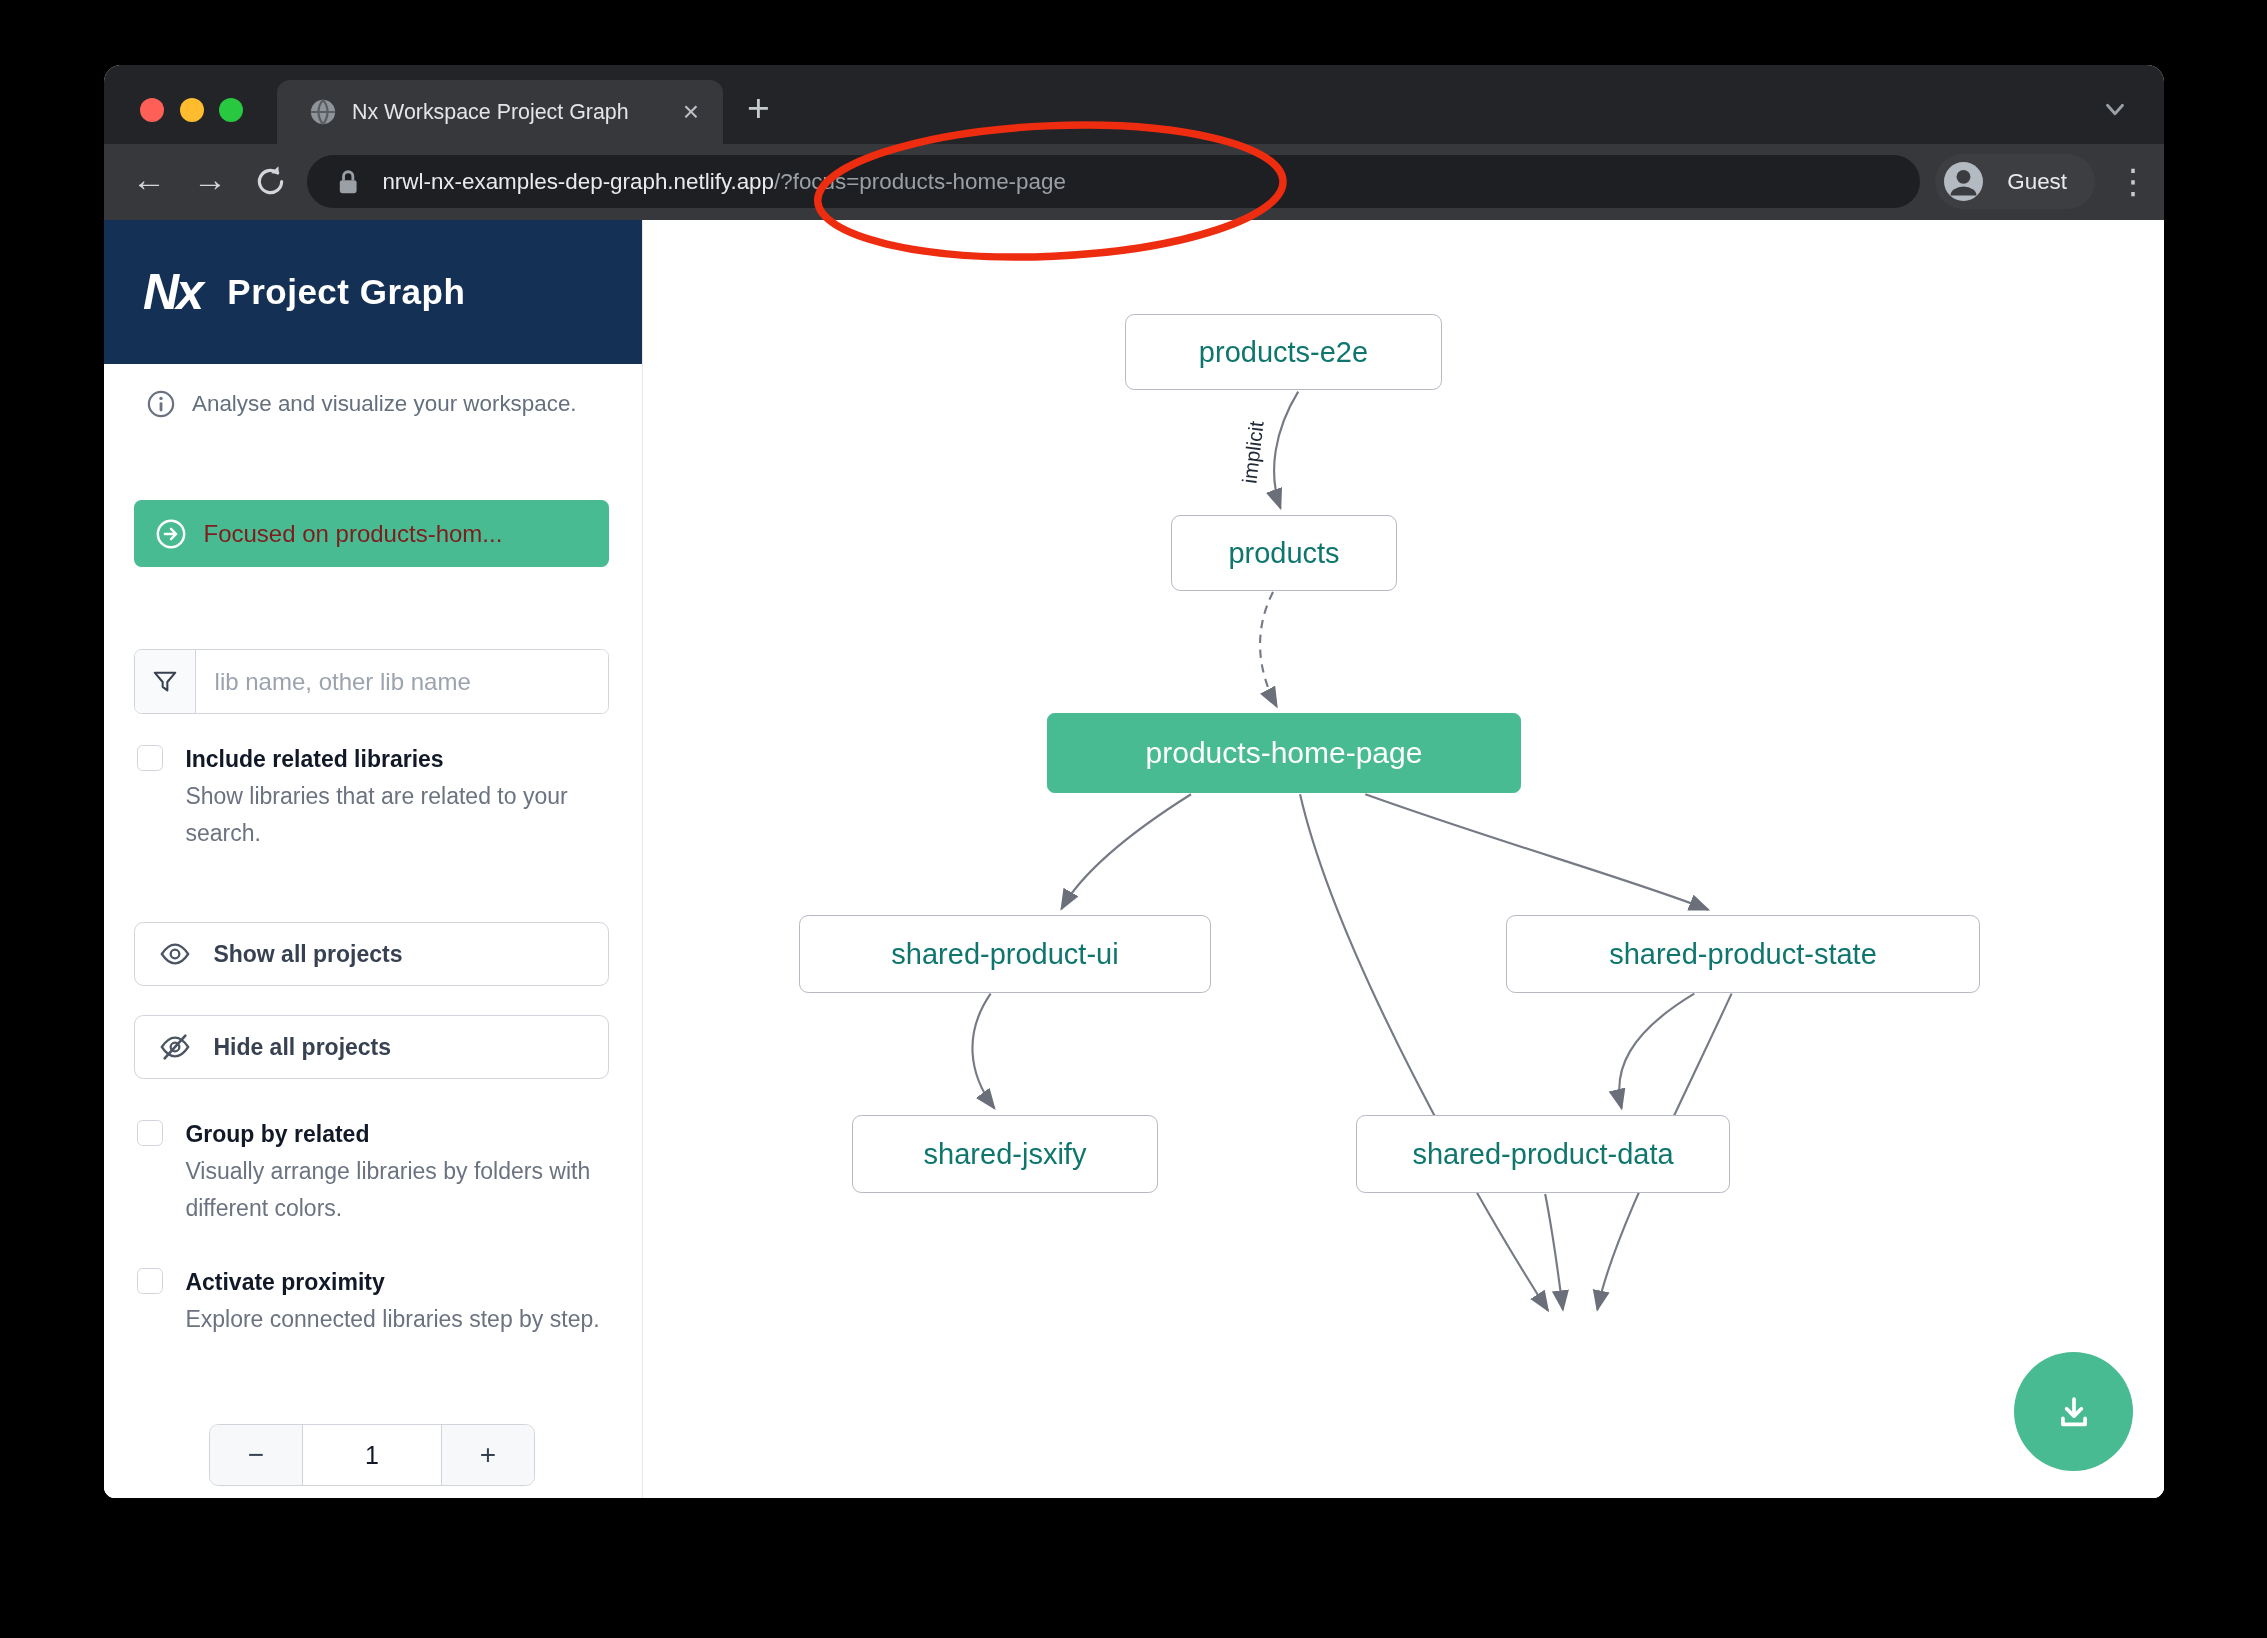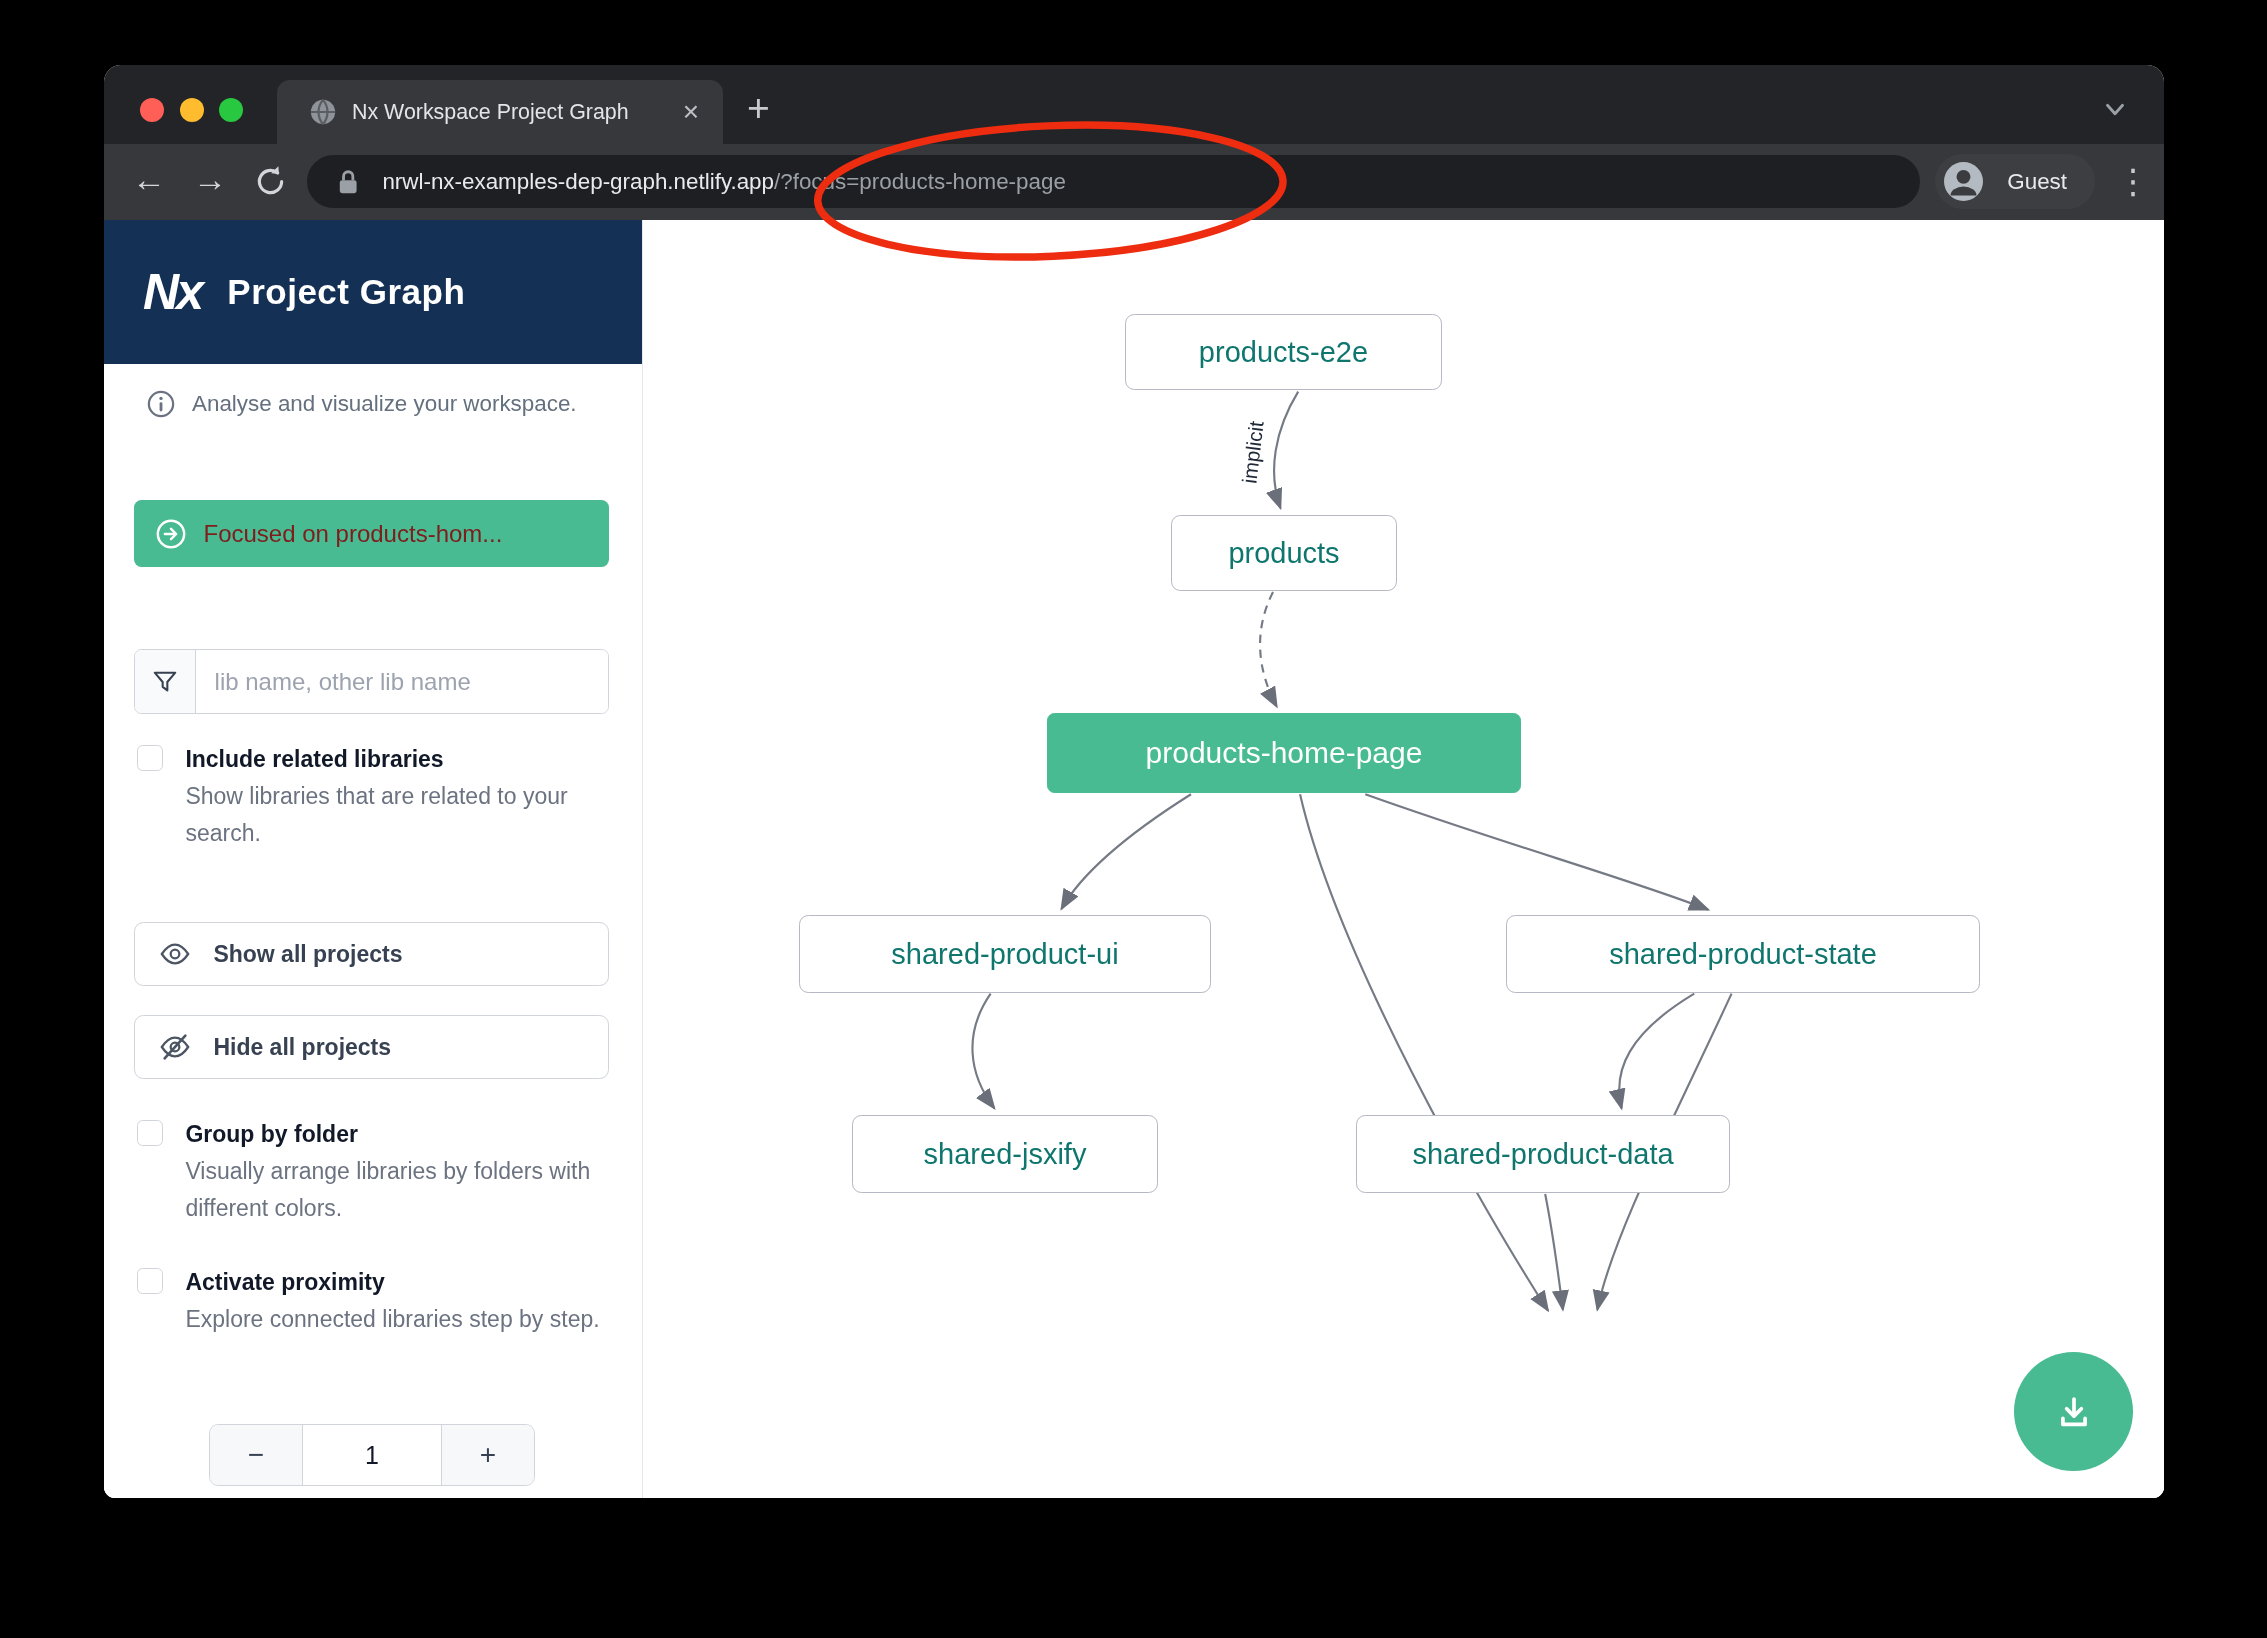--- a/index.html
+++ b/index.html
@@ -193,21 +193,21 @@
             <path d="M3 17 C8 9.5 13 7 17 7 s9 2.5 14 10 C26 24.5 21 27 17 27 s-9 -2.5 -14 -10 z" stroke="#4b5563" stroke-width="2.4" fill="none"></path>
             <circle cx="17" cy="17" r="4.6" stroke="#4b5563" stroke-width="2.4" fill="none"></circle>
             <path d="M6 29 L28 5" stroke="#4b5563" stroke-width="2.8" stroke-linecap="round"></path>
           </svg>
           <span>Hide all projects</span>
         </button>
 
         <div class="sb-check" style="top:897px;">
           <span class="cbox"></span>
           <div class="cb-text">
-            <div class="cb-label">Group by folder</div>
+            <div class="cb-label">Group by related</div>
             <div class="cb-desc">Visually arrange libraries by folders with different colors.</div>
           </div>
         </div>
 
         <div class="sb-check" style="top:1045px;">
           <span class="cbox"></span>
           <div class="cb-text">
             <div class="cb-label">Activate proximity</div>
             <div class="cb-desc">Explore connected libraries step by step.</div>
           </div>

